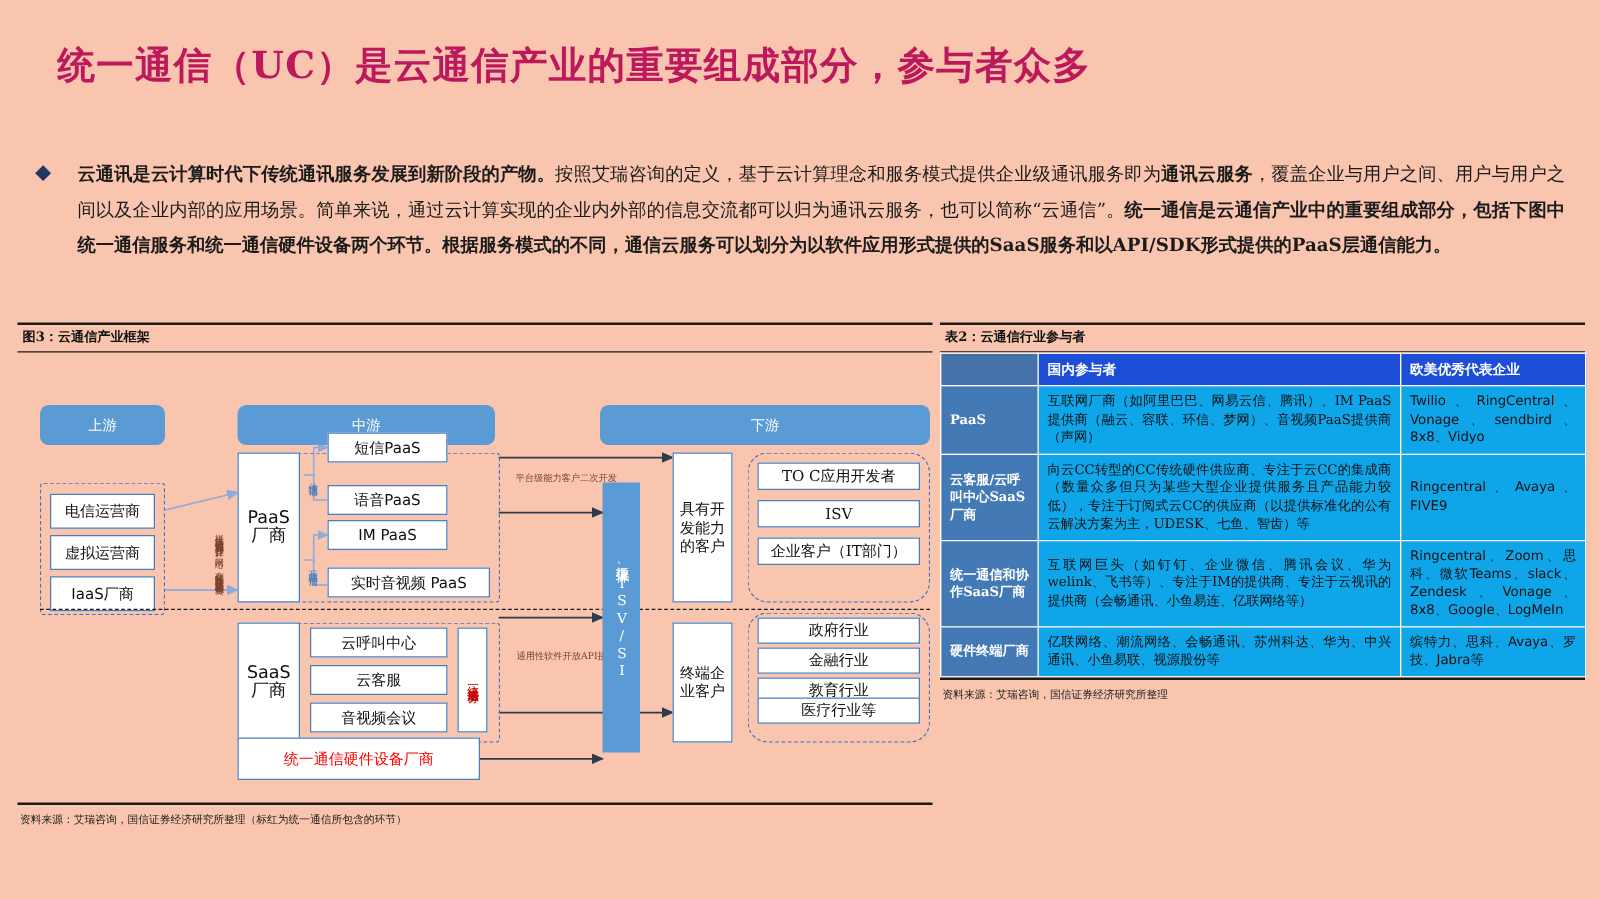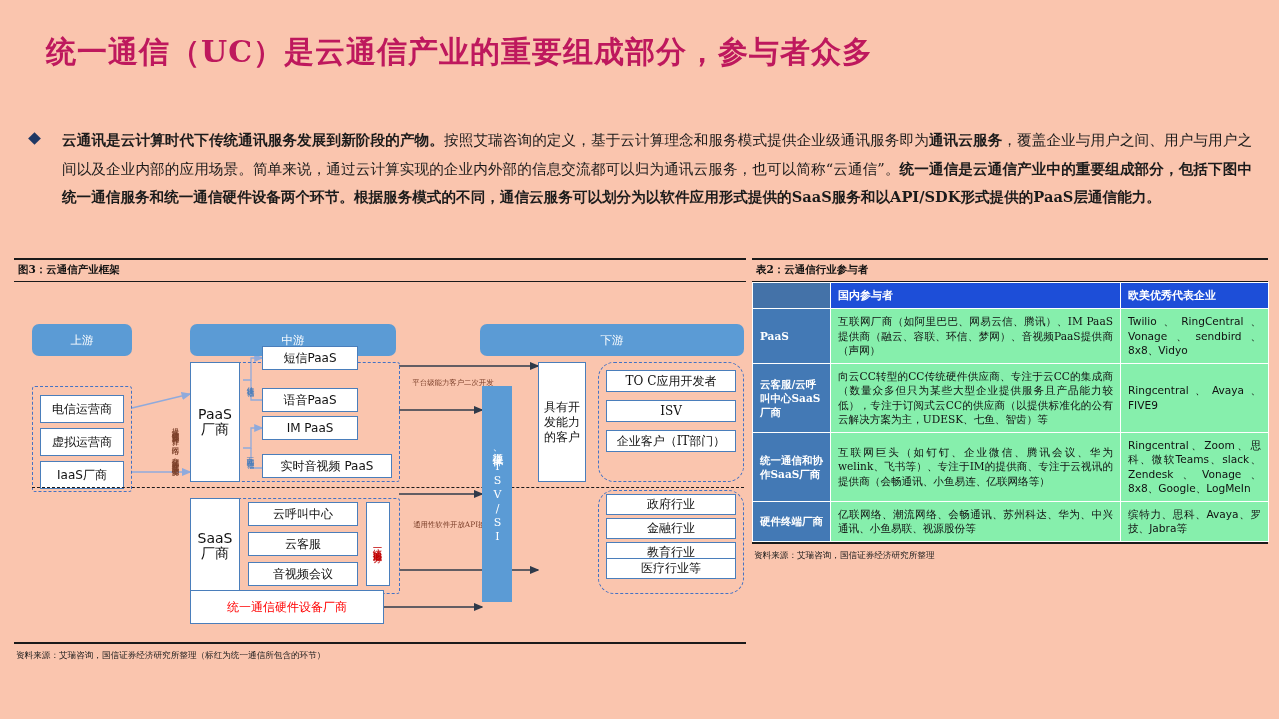--- a/index.html
+++ b/index.html
@@ -120,21 +120,21 @@
   th.col-corner { width:78px; background:#4472a8; }
   th.col-head {
     background:#1d4ed8; color:#ffffff; font-size:11px; font-weight:700;
     text-align:left; padding:5px 7px;
   }
   td.row-label {
     background:#4379b5; color:#ffffff; font-size:10.5px; font-weight:700;
     padding:6px 7px; line-height:14px;
   }
   td.cell {
-    background:#86efac; color:#111; font-size:10.6px;
+    background:#0ea5e9; color:#111; font-size:10.6px;
     padding:5px 7px; line-height:14.5px; text-align:justify;
   }
   td.cell.latin { font-family:"DejaVu Sans","Liberation Sans",sans-serif; font-size:10.6px; }
   .col-dom { width:290px; }
   .col-west { width:148px; }
 </style>
 </head>
 <body>
 
 <div id="slide-title">统一通信（UC）是云通信产业的重要组成部分，参与者众多</div>
@@ -253,20 +253,23 @@
     <div class="slabel" style="left:396px; top:238px; width:86px;">通用性软件开放API接口</div>
 
     <div class="channel-bar" style="left:468px; top:104px; width:30px; height:216px;">
       <span class="vert-text" style="writing-mode:vertical-rl;">渠道伙伴、ISV/SI</span>
     </div>
 
     <div class="wbox serif" style="left:524px; top:80px; width:48px; height:120px; flex-direction:column;">
       <span style="writing-mode:horizontal-tb; padding:0 4px;">具有开发能力的客户</span>
     </div>
 
+    <div class="wbox serif" style="left:524px; top:216px; width:48px; height:96px; flex-direction:column;">
+      <span style="padding:0 4px;">终端企业客户</span>
+    </div>
 
     <div class="dashgrp round" style="left:584px; top:80px; width:146px; height:120px;"></div>
     <div class="wbox serif" style="left:592px; top:88px; width:130px; height:22px;">
       <span>TO C应用开发者</span>
     </div>
     <div class="wbox serif" style="left:592px; top:118px; width:130px; height:22px;">
       <span>ISV</span>
     </div>
     <div class="wbox serif" style="left:592px; top:148px; width:130px; height:22px;">
       <span>企业客户（IT部门）</span>

